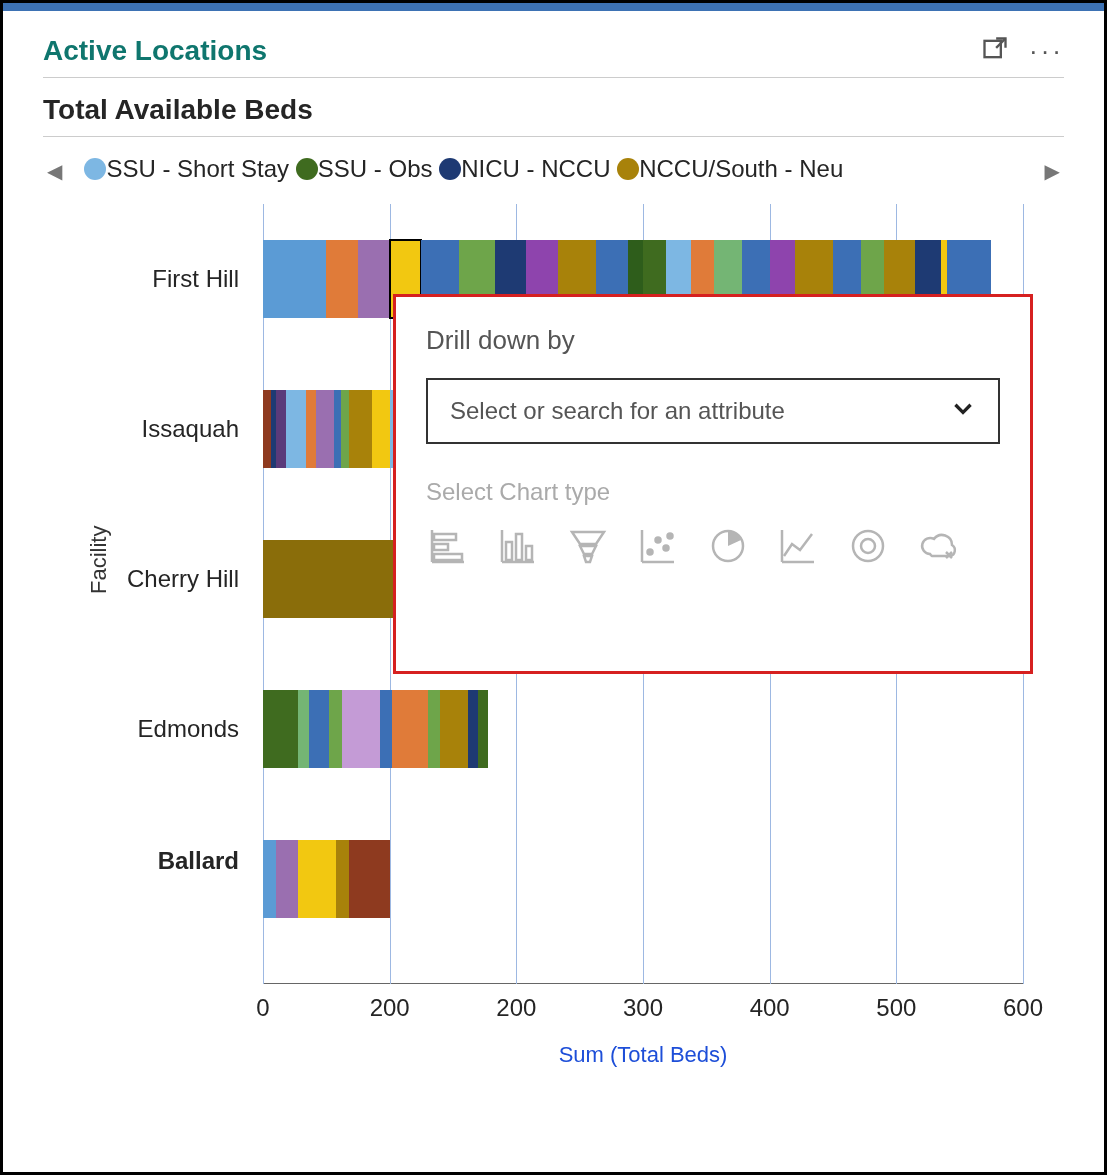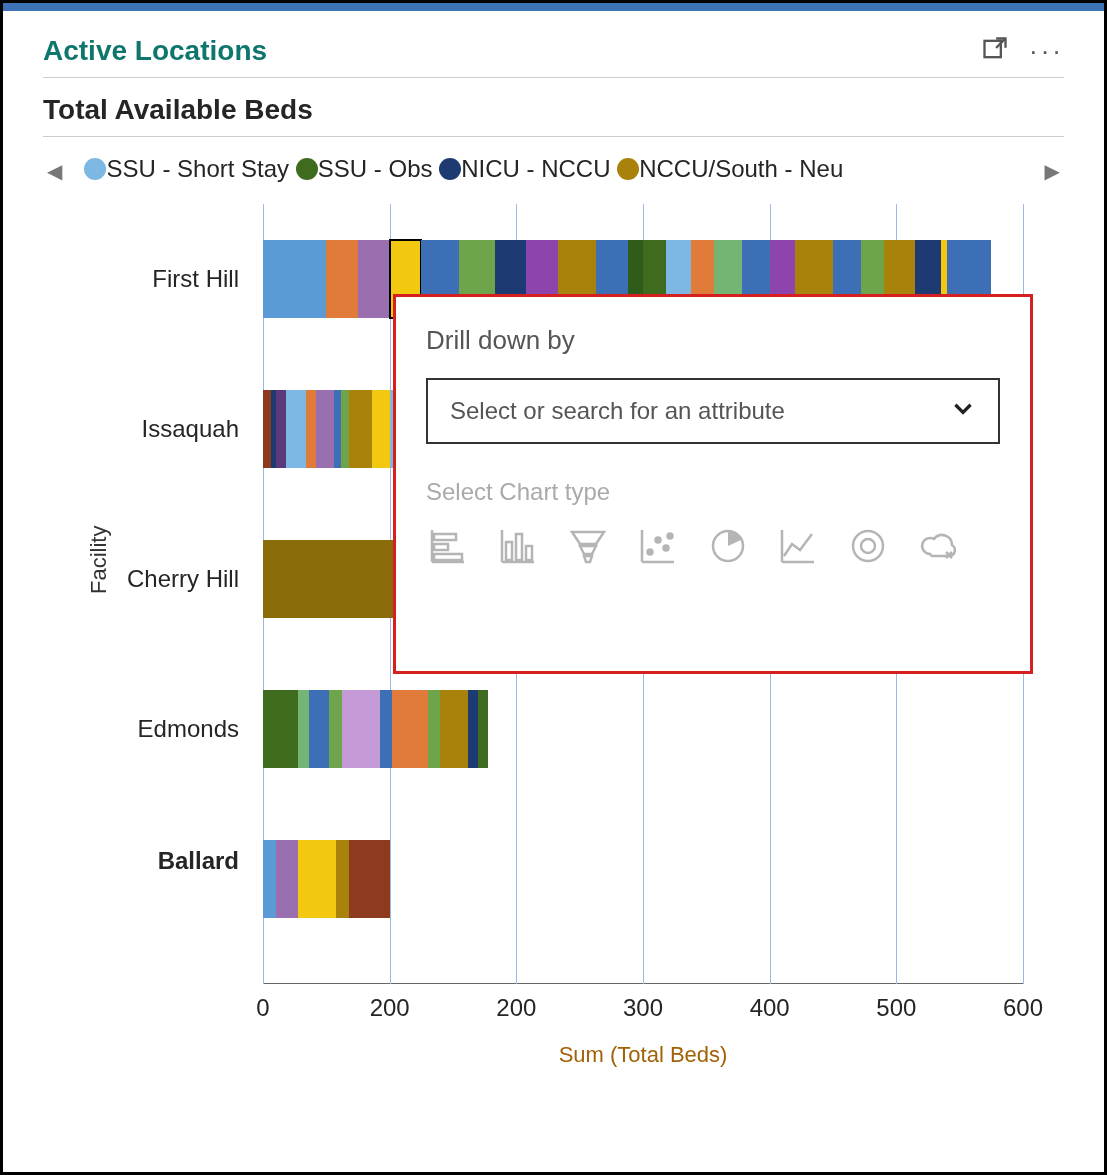--- a/index.html
+++ b/index.html
@@ -118,21 +118,21 @@
     color: #252525;
     transform: translateX(-50%);
   }
   .xaxis-title {
     position: absolute;
     left: 220px;
     top: 838px;
     width: 760px;
     text-align: center;
     font-size: 22px;
-    color: #a16207;
+    color: #1d4ed8;
   }
 
   
   .popover {
     position: absolute;
     left: 350px; 
     top: 90px;   
     width: 640px;
     height: 380px;
     background: #fff;

